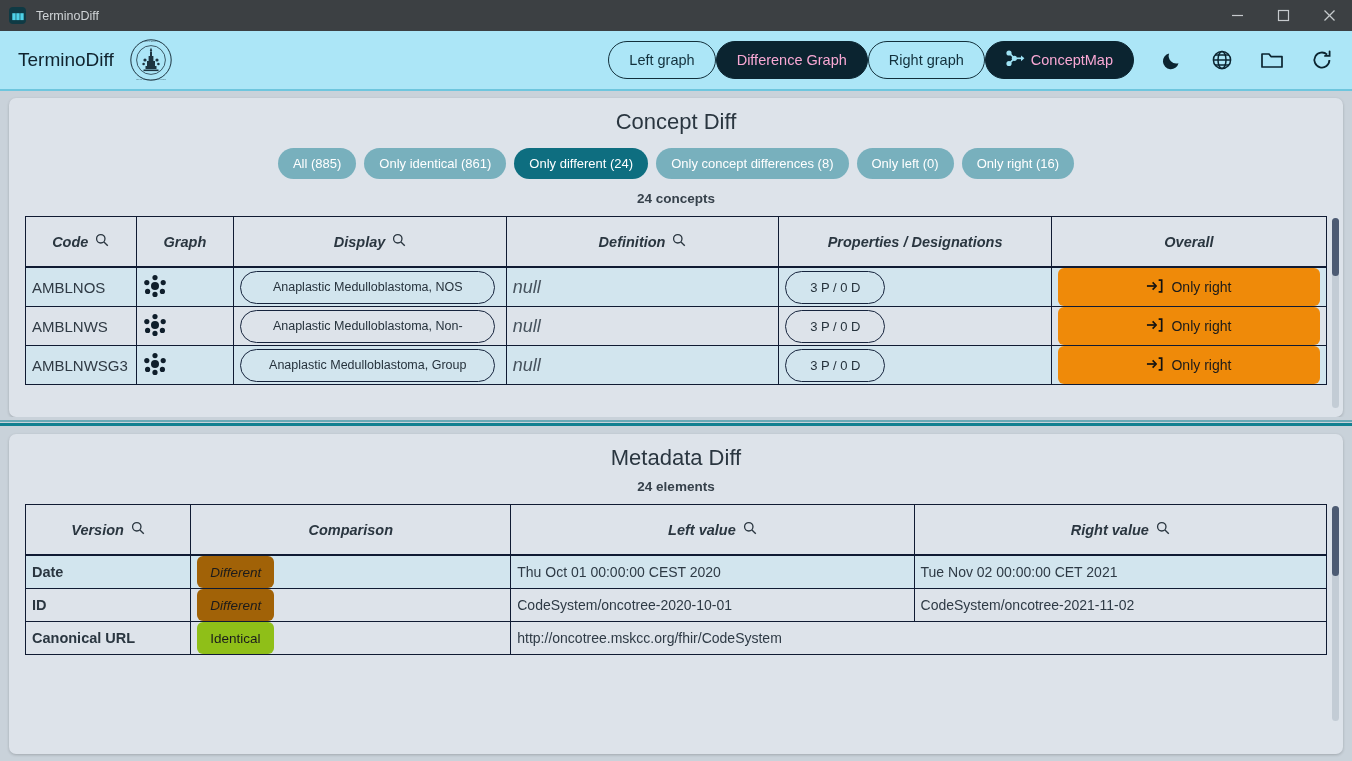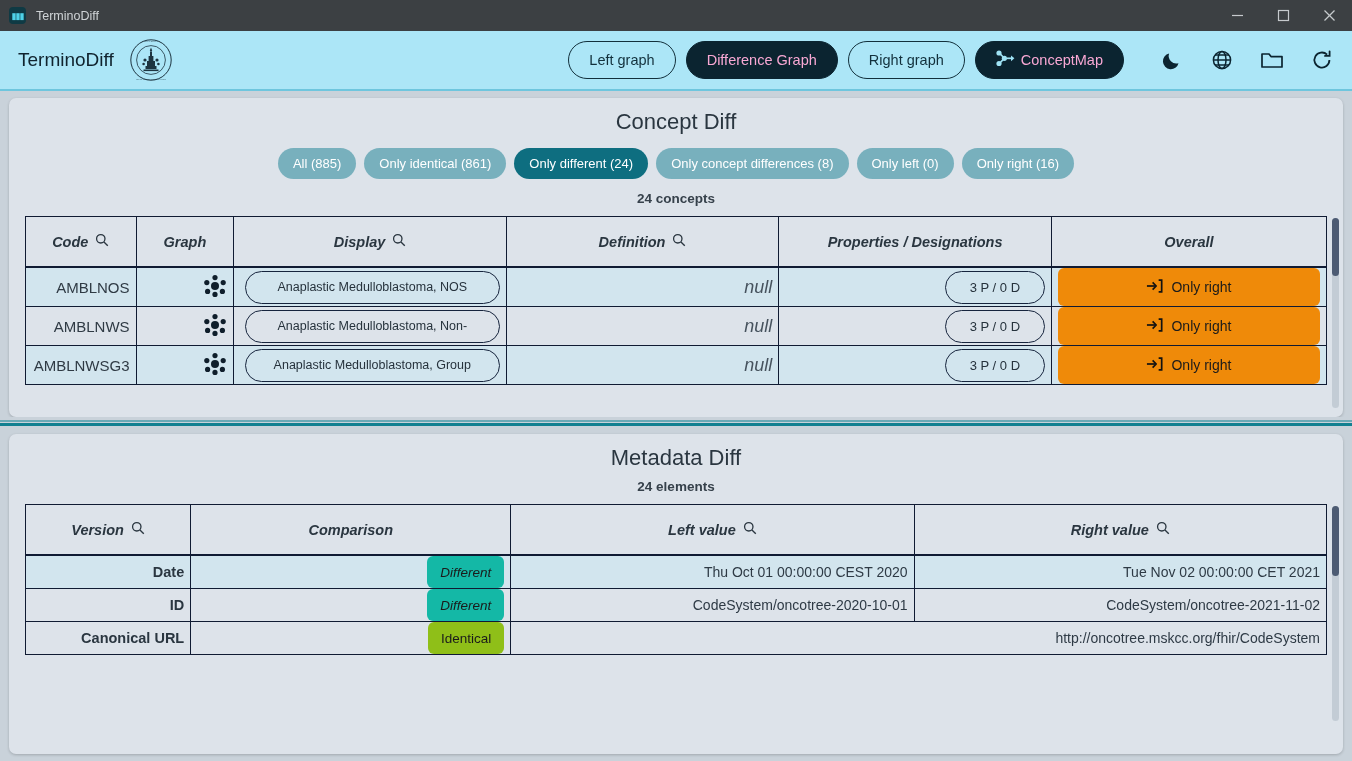--- a/index.html
+++ b/index.html
@@ -31,21 +31,21 @@
   
   .appbar {
     height: 60px; background: #ace6f7; display: flex; align-items: center;
     padding: 0 18px; border-bottom: 2px solid #6ec6de;
   }
   .brand { font-size: 19px; color: #10232e; }
   .seal {
     width: 46px; height: 46px; margin-left: 14px;
     display: flex; align-items: center; justify-content: center;
   }
-  .navgroup { margin-left: auto; display: flex; align-items: center; gap: 10px; }
+  .navgroup { margin-left: auto; display: flex; align-items: center; }
   .navbtn {
     height: 38px; padding: 0 20px; border-radius: 19px; font-size: 14.5px;
     display: flex; align-items: center; justify-content: center; gap: 6px;
     cursor: pointer; white-space: nowrap;
   }
   .navbtn.outline { border: 1.4px solid #12303c; color: #12303c; background: transparent; }
   .navbtn.filled { background: #0b2430; color: #f9a8d4; border: 1.4px solid #0b2430; }
   .iconbar { display: flex; align-items: center; gap: 26px; margin-left: 26px; }
   .iconbtn { width: 24px; height: 24px; cursor: pointer; color: #0b2430; display:flex; align-items:center; justify-content:center;}
 
@@ -79,21 +79,21 @@
   
   .tablewrap { margin: 10px 16px 0 16px; position: relative; }
   table { width: 100%; border-collapse: collapse; table-layout: fixed; }
   th {
     background: #dde3ea; border: 1.6px solid #101b33; border-bottom-width: 2.5px;
     font-style: italic; font-weight: bold; font-size: 14.5px; color: #2a3640;
     height: 37px; text-align: center; padding: 16px 4px;
   }
   th .thinner { display: inline-flex; align-items: center; justify-content: center; gap: 7px; }
   td {
-    border: 1.6px solid #101b33; height: 32px; text-align: right;
+    border: 1.6px solid #101b33; height: 32px; text-align: left;
     font-size: 14px; color: #2a3640; padding: 0 6px; background: #d2e5ee;
   }
   tr.alt td { background: #dde3ea; }
   .code-cell { font-size: 15px; color: #2f3a44; }
   .null-cell { font-style: italic; font-size: 18px; color: #46525d; }
 
   .pill {
     display: inline-flex; align-items: center; justify-content: center;
     border: 1.3px solid #16243d; border-radius: 17px; height: 33px;
     padding: 0 14px; font-size: 12.5px; color: #26323c; background: transparent;
@@ -105,21 +105,21 @@
   .badge-orange {
     display: flex; align-items: center; justify-content: center; gap: 8px;
     background: #ef8a09; color: #1b1b1b; height: 38px; border-radius: 6px;
     font-size: 14px; width: 100%; cursor: pointer;
   }
   .badge-sm {
     display: inline-flex; align-items: center; justify-content: center;
     height: 32px; min-width: 76px; padding: 0 13px; border-radius: 6px;
     font-style: italic; font-size: 13.5px; color: #1b1b1b;
   }
-  .badge-different { background: #14b8a6; }
+  .badge-different { background: #a16207; }
   .badge-identical { background: #8fbf18; font-style: normal; }
 
   .prop-cell { font-weight: bold; font-size: 14.5px; }
   .meta-val { font-size: 14px; color: #2e3a45; }
 
   
   .vscroll {
     position: absolute; width: 7px; border-radius: 4px; background: #c3ccd5;
   }
   .vscroll .thumb { position: absolute; left: 0; width: 7px; border-radius: 4px; background: #4d5b73; }

